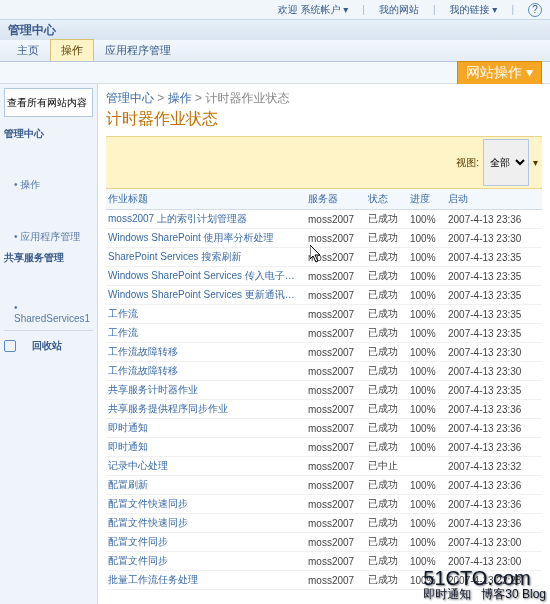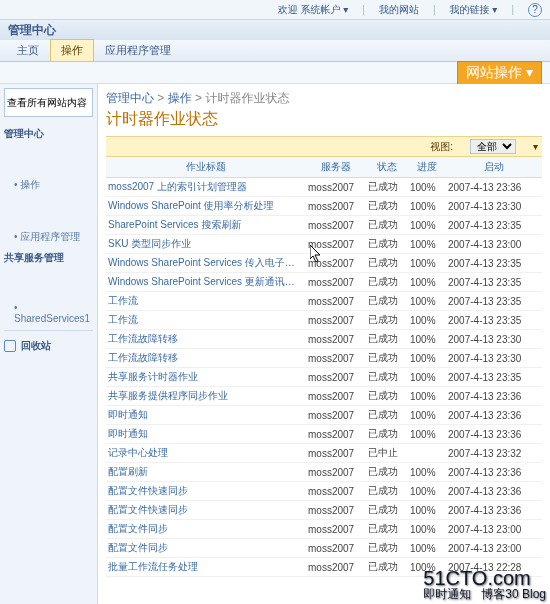--- a/index.html
+++ b/index.html
@@ -63,37 +63,37 @@
     width:98px; background:#eef4fa; border-right:1px solid #cfdbe8;
     padding:4px 4px; font-size:10px;
   }
   .side-search {
     width:100%; border:1px solid #b0c8e0; padding:8px 2px; margin-bottom:4px; font-size:10px;
   }
   .side-head { font-weight:bold; color:#3a5a8a; margin-top:6px; margin-bottom:2px; }
   .side-link { color:#3a5a8a; padding:1px 0 1px 6px; cursor:pointer; }
   .side-link.sub { padding-left:10px; color:#5a7aa5;margin-top:36px; }
   .side-sep { height:1px; background:#cfdbe8; margin:5px 0; }
-  .recycle { display:flex; align-items:center; gap:5px; margin-top:8px; color:#3a5a8a; font-weight:bold;}
+  .recycle { display:flex; align-items:center; gap:16px; margin-top:8px; color:#3a5a8a; font-weight:bold;}
   .recycle-icon { width:12px; height:12px; border:1px solid #5a8ac5; border-radius:2px; position:relative;}
   .main {
     flex:1; background:#fff; overflow:auto; position:relative; padding:6px 8px 0 8px;
   }
   .breadcrumb { font-size:12px; color:#888; margin-bottom:2px;}
   .breadcrumb a { color:#3a6aa5; text-decoration:none;}
   .page-title { color:#c07000; font-size:16px; margin-bottom:6px; }
   .viewrow {
     display:flex; justify-content:flex-end; align-items:center;
     background:#fff4c8; border-top:1px solid #ead38a; border-bottom:1px solid #ead38a;
-    padding:2px 4px; font-size:10px; color:#5a3a00; gap:17px;
-  }
-  .viewrow select { font-size:10px; border:1px solid #b0c8e0; padding:0 2px;}
+    padding:2px 4px; font-size:10px; color:#5a3a00; gap:4px;
+  }
+  .viewrow select { font-size:10px; border:1px solid #b0c8e0; padding:16px 2px;}
   table { width:100%; border-collapse:collapse; font-size:10px; table-layout:fixed;}
   thead th {
-    text-align:center; padding:3px 2px; color:#3a6aa5; font-weight:normal;
+    text-align:left; padding:3px 2px; color:#3a6aa5; font-weight:normal;
     background:#f3f8fd; border-bottom:1px solid #d4dce6; white-space:nowrap;margin-left:44px;
   }
   tbody td {
     padding:2px 2px; color:#444; border-bottom:1px solid #f0f0f0;
     white-space:nowrap; overflow:hidden; text-overflow:ellipsis;
   }
   tbody td.title { color:#3a6aa5; cursor:pointer;}
   .watermark {
     position:absolute; right:4px; bottom:4px; color:#0f172a;
     font-family: Arial Black, sans-serif; font-size:20px; text-shadow:1px 1px 2px rgba(0,0,0,.6);
@@ -196,27 +196,20 @@
             <td>2007-4-13 23:30</td>
           </tr>
           <tr>
             <td class="title">SharePoint Services 搜索刷新</td>
             <td>moss2007</td>
             <td>已成功</td>
             <td>100%</td>
             <td>2007-4-13 23:35</td>
           </tr>
           <tr>
-            <td class="title">SKU 类型同步作业</td>
-            <td>moss2007</td>
-            <td>已成功</td>
-            <td>100%</td>
-            <td>2007-4-13 23:00</td>
-          </tr>
-          <tr>
             <td class="title">Windows SharePoint Services 传入电子邮件</td>
             <td>moss2007</td>
             <td>已成功</td>
             <td>100%</td>
             <td>2007-4-13 23:35</td>
           </tr>
           <tr>
             <td class="title">Windows SharePoint Services 更新通讯组列表状态</td>
             <td>moss2007</td>
             <td>已成功</td>

